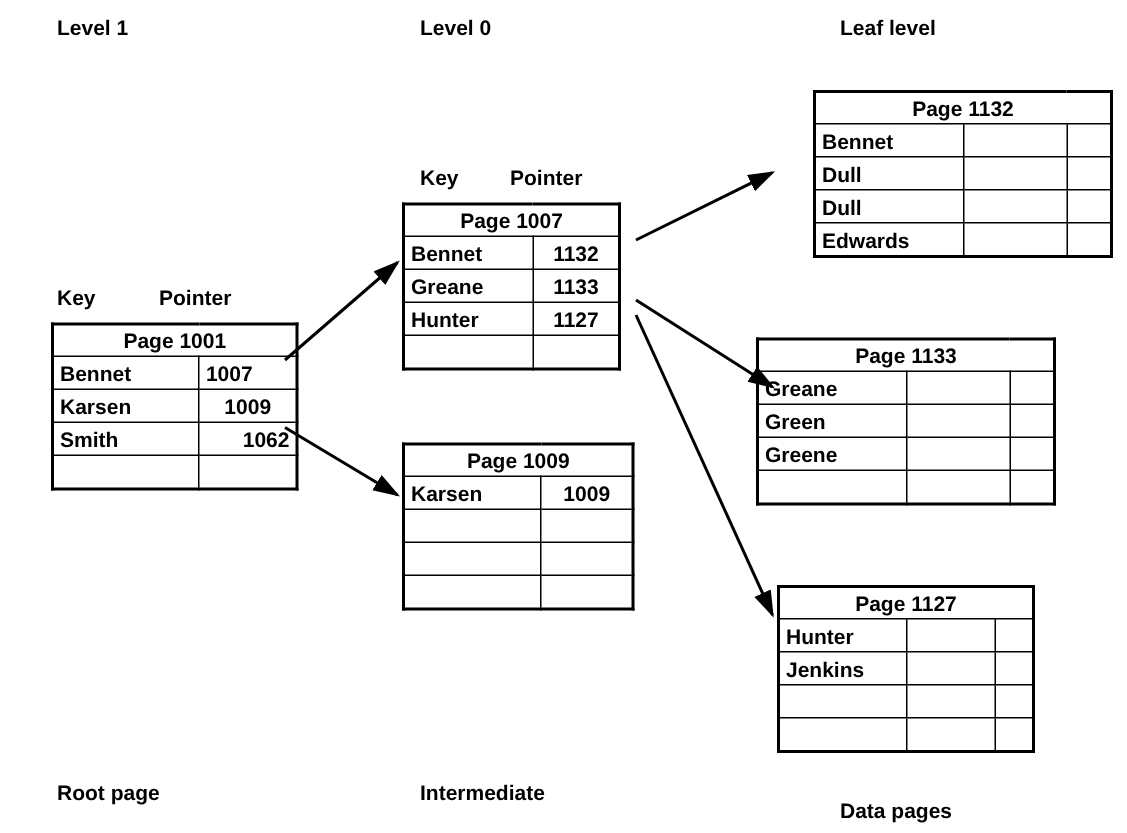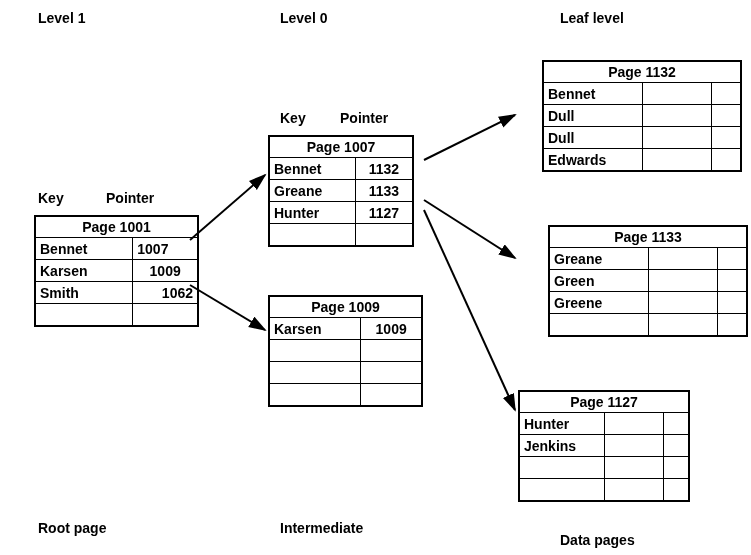--- a/index.html
+++ b/index.html
@@ -154,21 +154,21 @@
         <td>&nbsp;</td>
       </tr>
   <tr>
         <td>Edwards</td>
         <td>&nbsp;</td>
         <td>&nbsp;</td>
       </tr>
 </tbody>
   </table>
 
-<table class="page-table" style="left:548px; top:225px; width:200px;">
+<table class="page-table" style="left:504px; top:225px; width:200px;">
   <tbody>
       <tr>
         <th colspan="3">Page 1133</th>
       </tr>
   <tr>
         <td style="width:50%">Greane</td>
         <td>&nbsp;</td>
         <td style="width:15%">&nbsp;</td>
       </tr>
   <tr>

